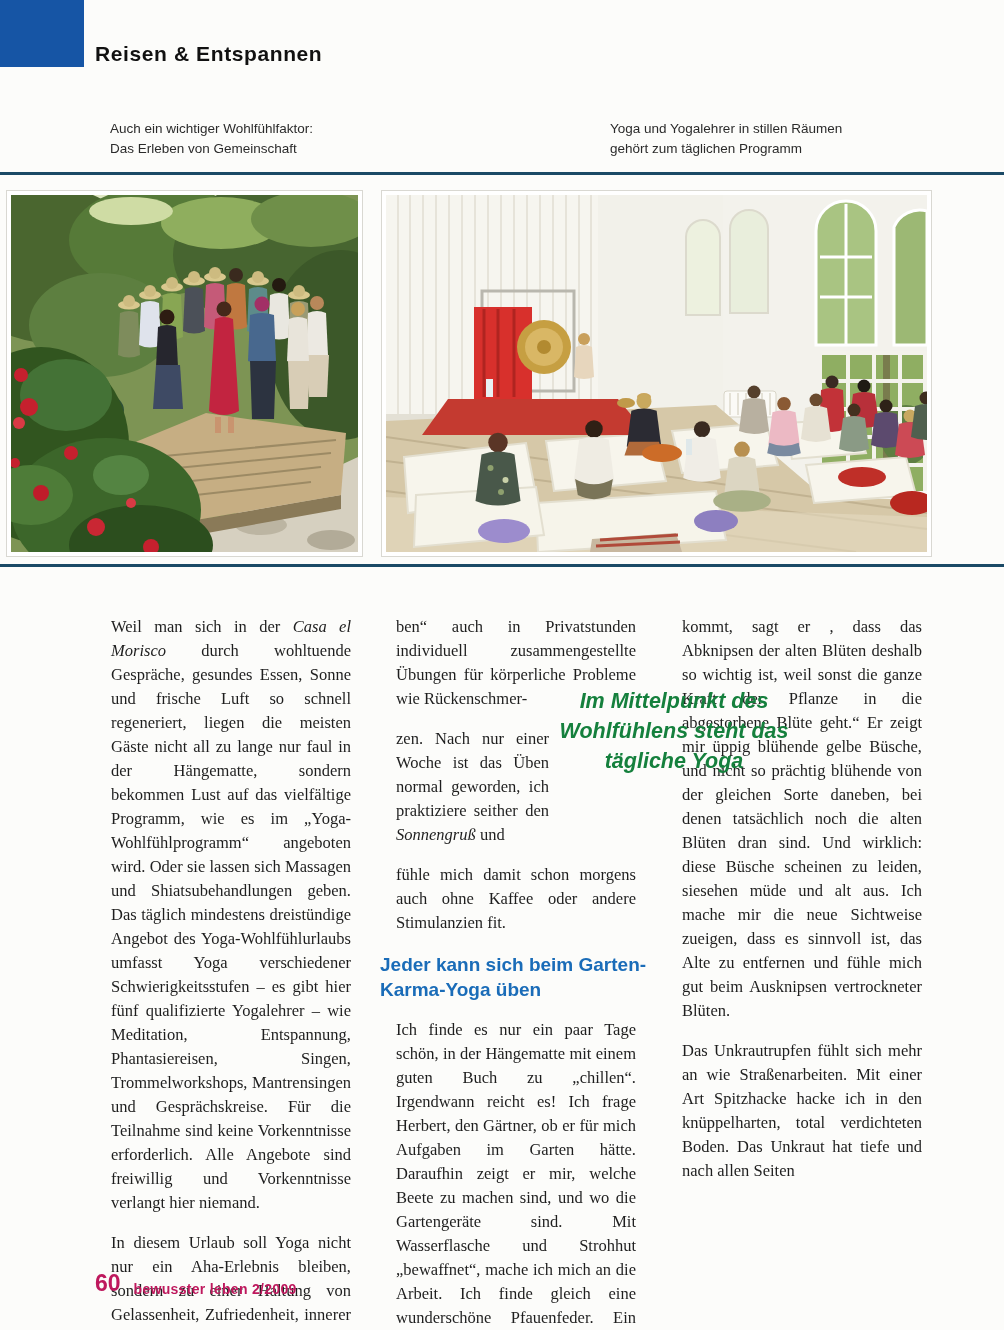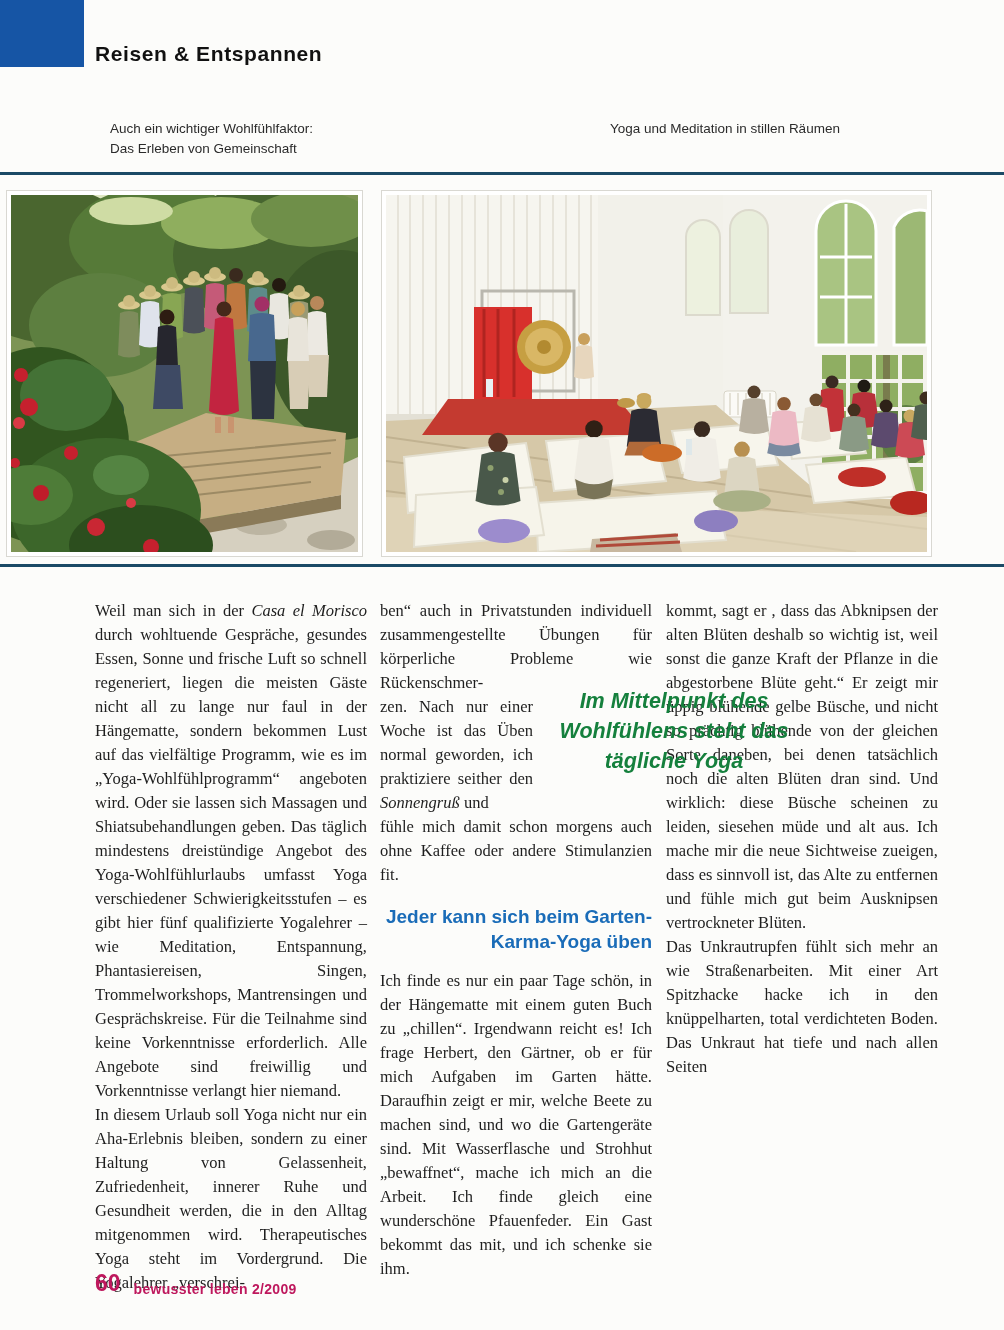--- a/index.html
+++ b/index.html
@@ -17,29 +17,29 @@
   .rule-top{top:172px;}
   .rule-bottom{top:564px;}
   figure.photo{position:absolute;top:190px;margin:0;background:#fff;border:1px solid #d9d8d2;
         padding:4px;box-sizing:border-box;}
   .photo-left{left:6px;width:357px;height:367px;}
   .photo-right{left:381px;width:551px;height:367px;}
   .photo svg{display:block;width:100%;height:100%;}
   .col{position:absolute;top:599px;width:272px;font-family:"Liberation Serif",serif;
         font-size:16.5px;line-height:24px;color:#1e1e1e;text-align:justify;
         hyphens:auto;overflow-wrap:break-word;}
-  .col p{margin:0;}
+  .col p{margin:16px;}
   .col-1{left:95px;}
   .col-2{left:380px;}
   .col-3{left:666px;}
   .narrow-l{width:153px;}
   .narrow-r{width:123px;margin-left:149px !important;}
   .em{font-style:italic;}
   .subhead{font-family:"Liberation Sans",sans-serif;font-weight:bold;font-size:19px;
-        line-height:25px;color:#1a6cb8;margin:17px 0 15px !important;text-align:right;}
+        line-height:25px;color:#1a6cb8;margin:17px 0 15px !important;text-align:left;}
   .subhead span{display:block;}
   .pullquote{position:absolute;left:538px;top:686px;width:272px;text-align:center;
         font-weight:bold;font-style:italic;font-size:21.5px;line-height:30px;color:#15803d;}
   .pullquote span{display:block;}
   .footer{position:absolute;left:95px;top:1270px;display:flex;align-items:flex-end;gap:13px;color:#be185d;}
   .footer .num{font-size:23px;font-weight:bold;}
   .footer .mag{font-size:14px;font-weight:bold;letter-spacing:.3px;}
 </style>
 </head>
 <body>
@@ -47,21 +47,22 @@
 <div class="page">
 
   <div class="corner-square"></div>
   <div class="section-label">Reisen &amp; Entspannen</div>
 
   <div class="caption caption-left">
     <span>Auch ein wichtiger Wohlfühlfaktor:</span>
     <span>Das Erleben von Gemeinschaft</span>
   </div>
   <div class="caption caption-right">
-    <span>Yoga und Meditation in stillen Räumen</span>
+    <span>Yoga und Yogalehrer in stillen Räumen</span>
+    <span>gehört zum täglichen Programm</span>
   </div>
 
   <div class="rule rule-top"></div>
 
   <figure class="photo photo-left">
     <svg viewBox="0 0 347 357" preserveAspectRatio="none">
       <rect width="347" height="357" fill="#7d9454"></rect>
       <ellipse cx="180" cy="18" rx="160" ry="42" fill="#dfe7c2"></ellipse>
       <ellipse cx="40" cy="70" rx="95" ry="78" fill="#4a662f"></ellipse>
       <ellipse cx="150" cy="45" rx="92" ry="55" fill="#567a38"></ellipse>

